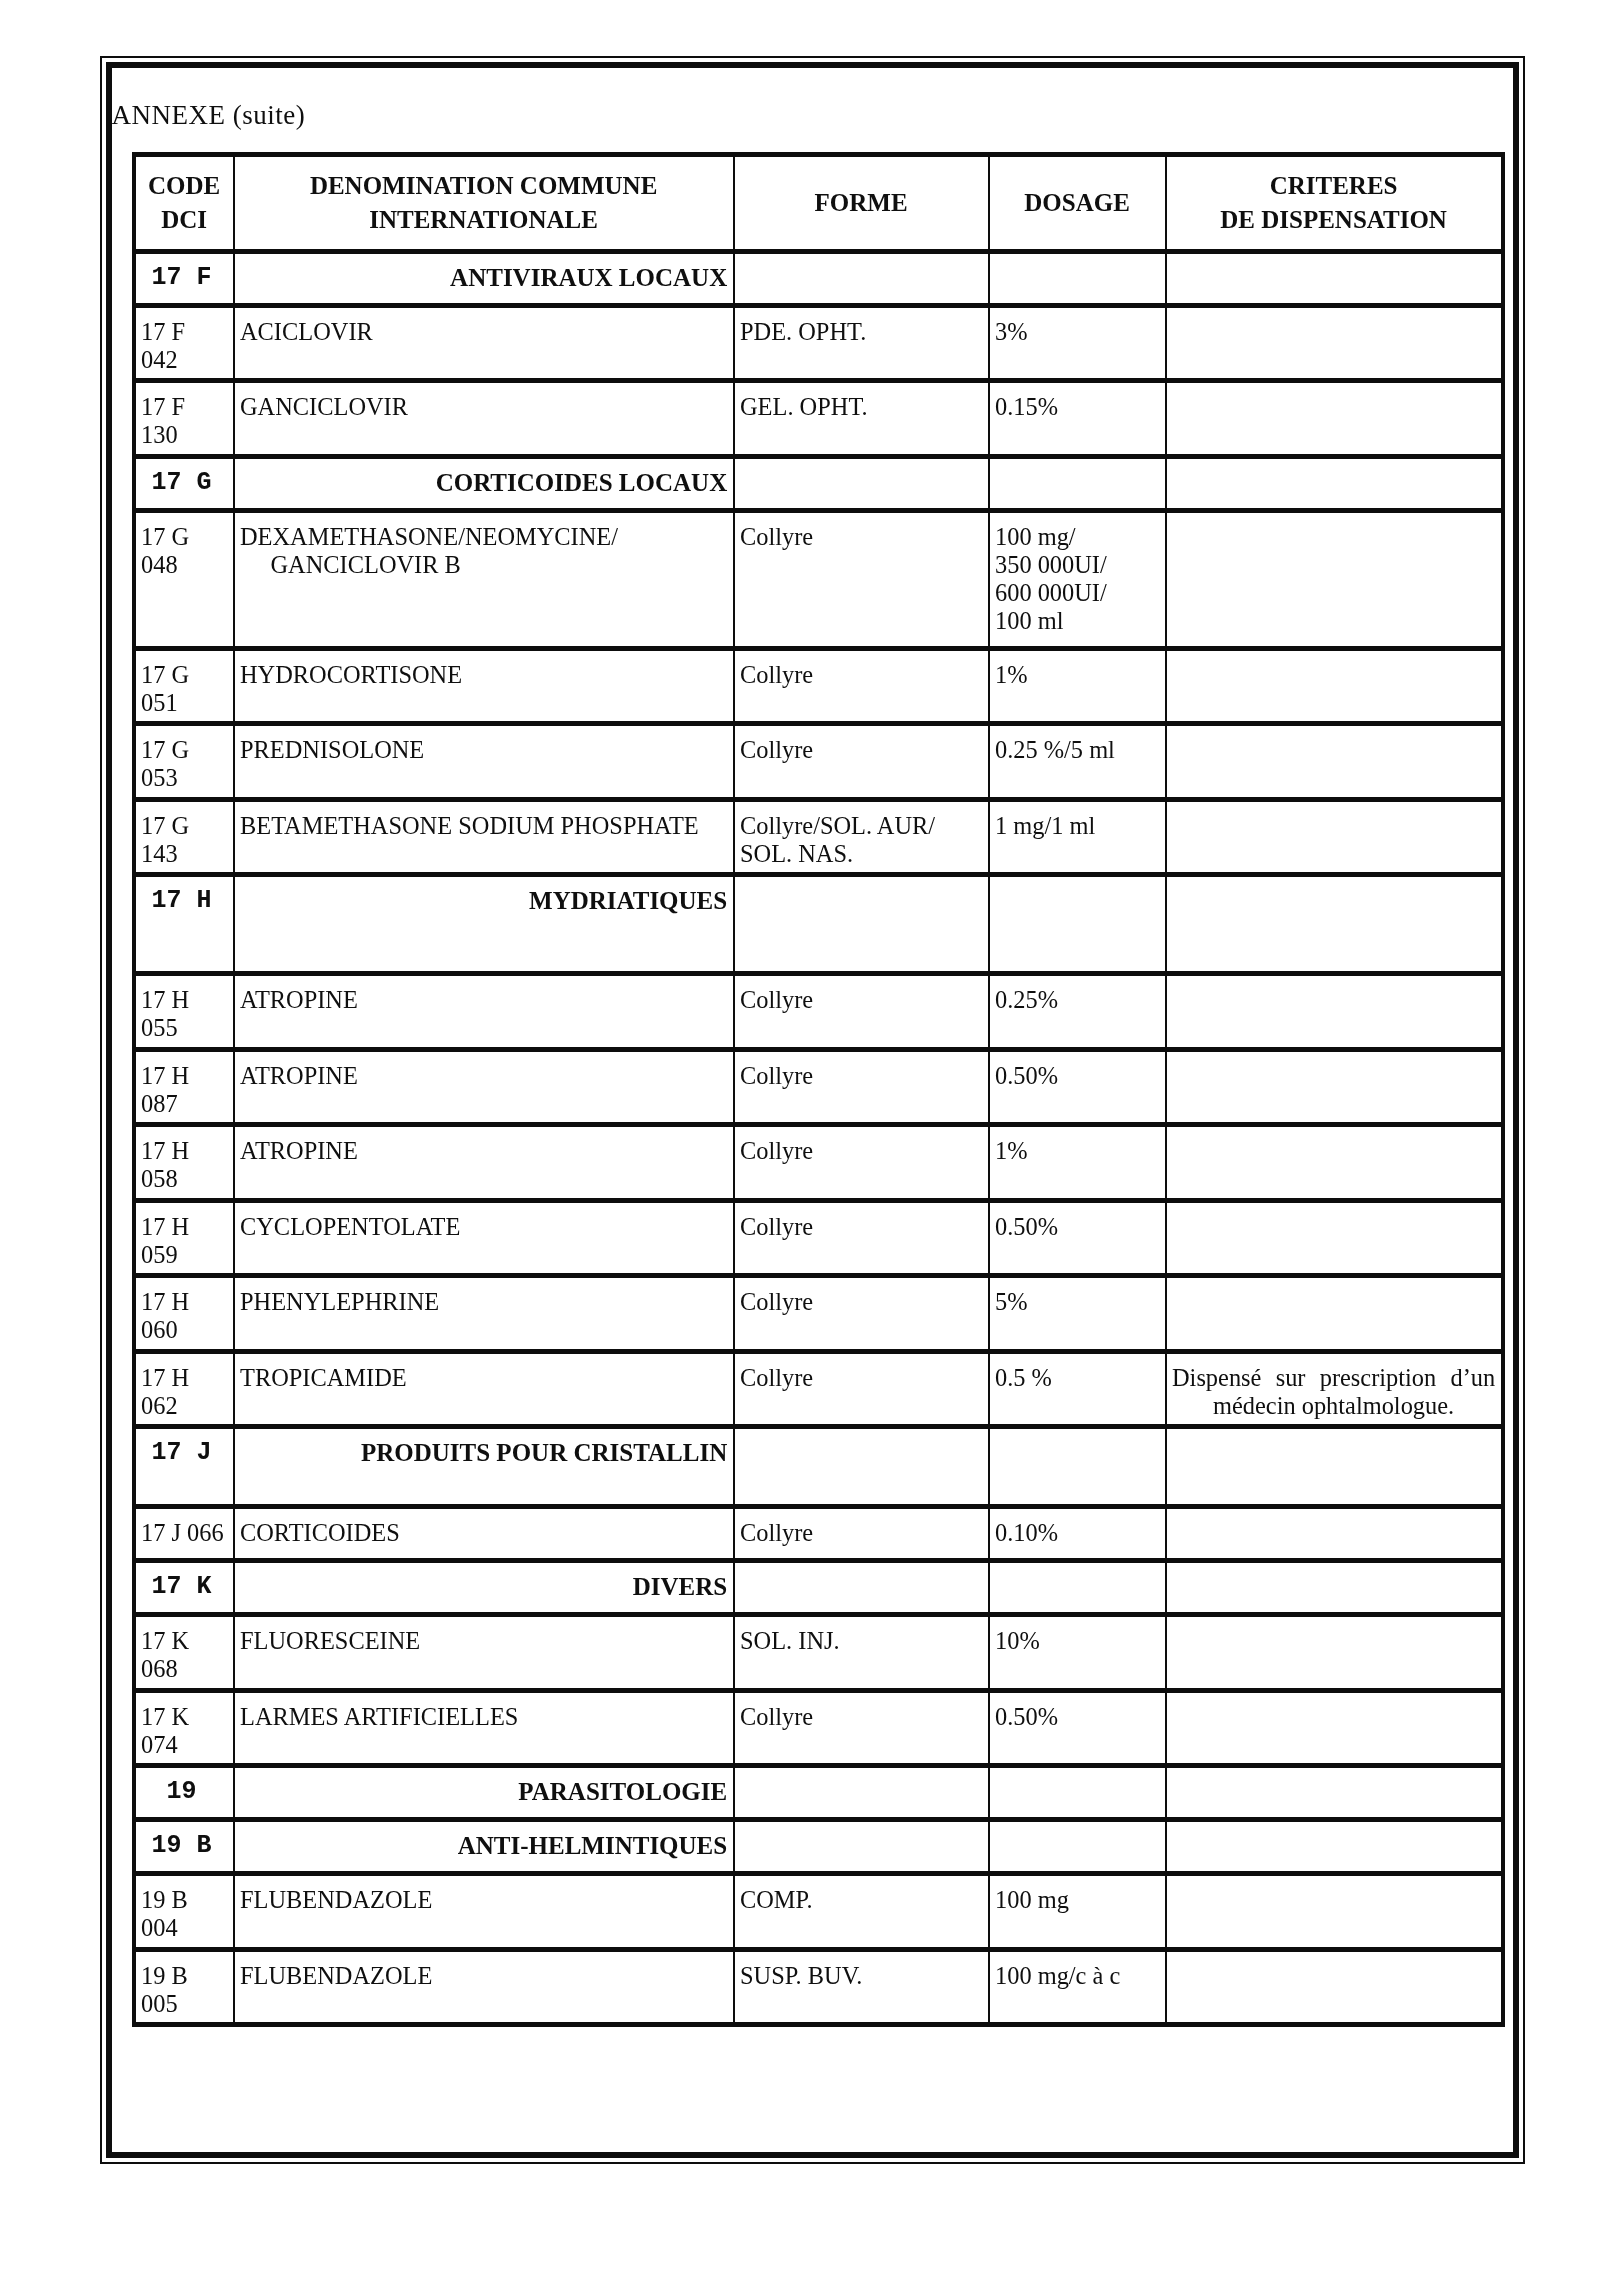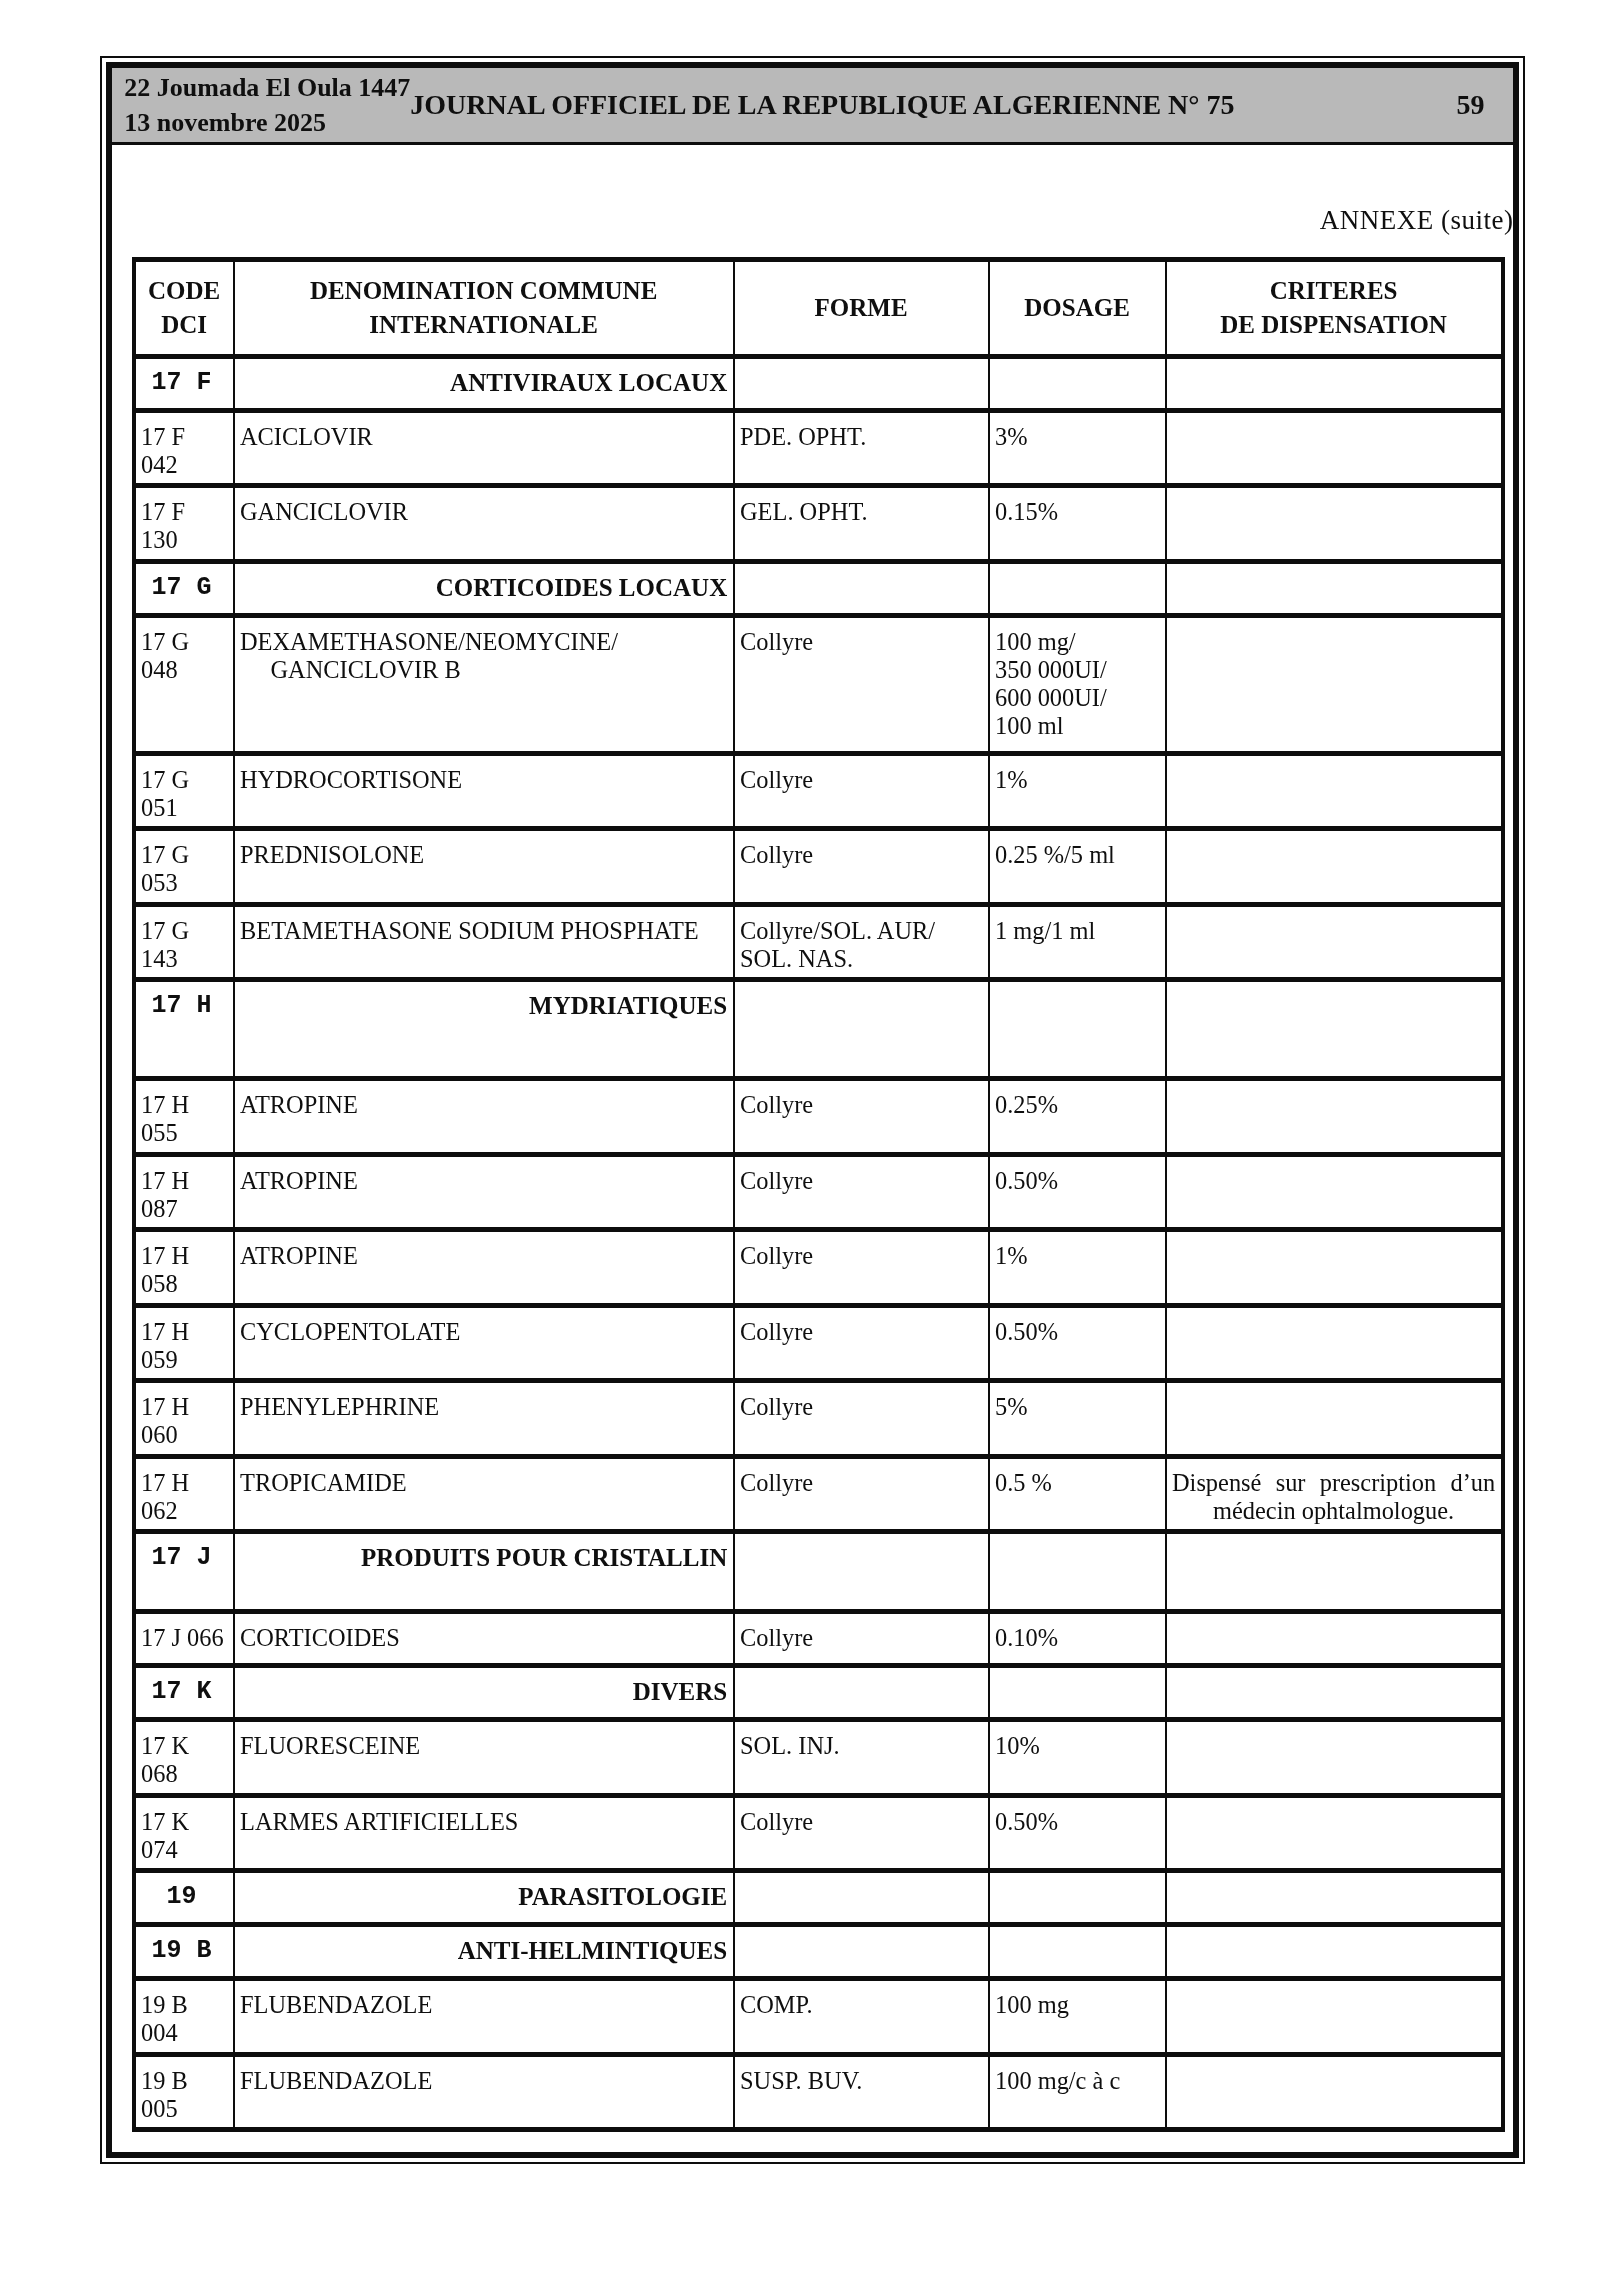--- a/index.html
+++ b/index.html
@@ -57,22 +57,22 @@
   }
   .header-right {
     width: 312px;
     text-align: right;
     font-weight: bold;
     font-size: 28px;
     padding-right: 16.3px;
     box-sizing: border-box;
   }
   .annexe-title {
-    margin-top: 60px;
-    text-align: right;
+    margin-top: 32px;
+    text-align: left;
     font-size: 27px;
     letter-spacing: 0.5px;
   }
   table.drug-table {
     margin: 21px 0 0 20px;
     border-collapse: collapse;
     table-layout: fixed;
     width: 1369px;
     border: 4.5px solid #0d0d0d;
   }
@@ -127,28 +127,20 @@
     line-height: 32px;
     padding: 8.1px 7.2px 4.5px 7.2px;
   }
 </style>
 </head>
 <body>
 
 <div class="frame">
   <div class="frame-inner">
 
-    <div class="header-bar">
-      <div class="header-left">
-        <div>22 Joumada El Oula 1447</div>
-        <div>13 novembre 2025</div>
-      </div>
-      <div class="header-center">JOURNAL OFFICIEL DE LA REPUBLIQUE ALGERIENNE N° 75</div>
-      <div class="header-right">59</div>
-    </div>
 
     <div class="content">
       <div class="annexe-title">ANNEXE (suite)</div>
 
       <table class="drug-table">
         <colgroup>
           <col style="width:100px">
           <col style="width:500px">
           <col style="width:255px">
           <col style="width:177px">

